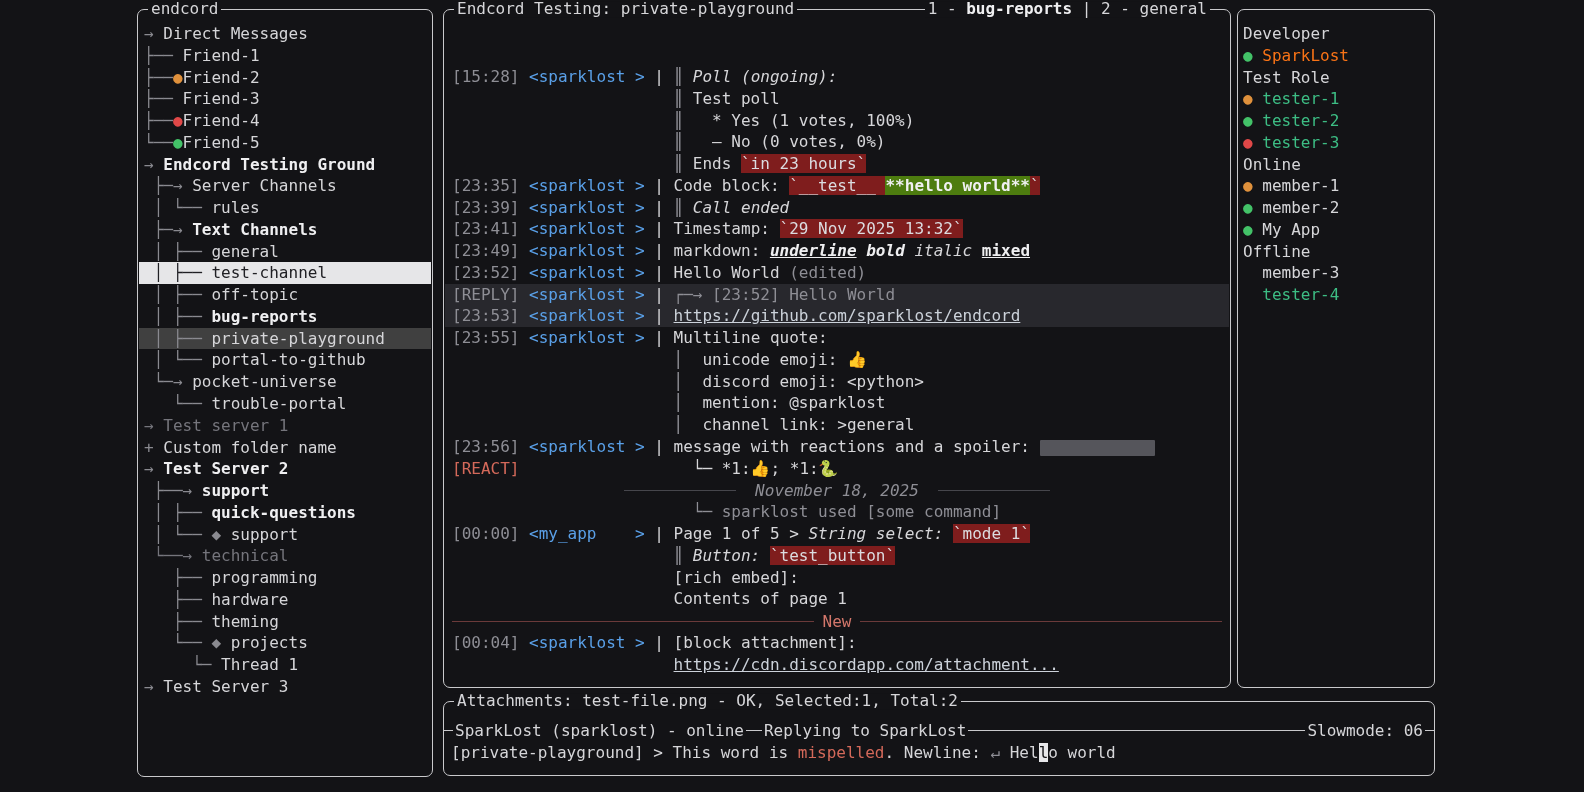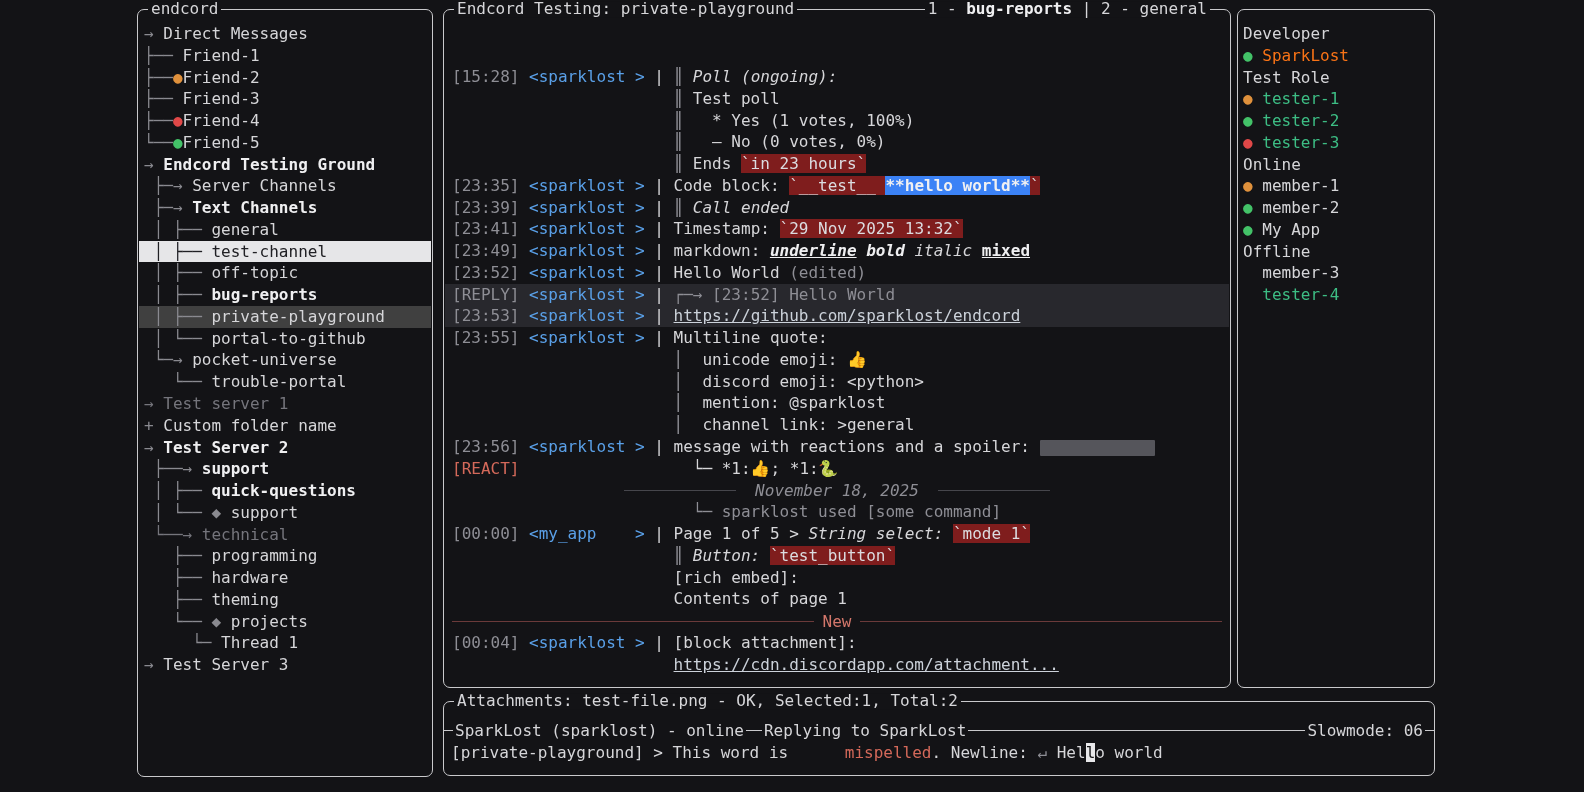--- a/index.html
+++ b/index.html
@@ -31,23 +31,23 @@
   #messages{position:absolute;left:1px;right:1px;top:56px;}
   .mline{padding-left:7px;}
   .mline.hl{background:#28282d;}
   .t{color:#8e8e95;} .rt{color:#d4695a;} .n{color:#5aa0e8;} .w{color:#d6d6d9;}
   .d{color:#8e8e95;} .q{color:#9a9aa1;}
   .i{font-style:italic;}
   .bi{font-weight:bold;font-style:italic;color:#efeff1;}
   .bu{font-weight:bold;text-decoration:underline;color:#efeff1;}
   .biu{font-weight:bold;font-style:italic;text-decoration:underline;color:#efeff1;}
   .c{background:#7f1d1d;color:#dcdce0;}
-  .cb{background:#3b82f6;font-weight:bold;color:#f0f0f2;}
+  .cb{background:#4d7c0f;font-weight:bold;color:#f0f0f2;}
   .l{text-decoration:underline;color:#ccd2da;}
-  .err{color:#d4695a;margin-left:47px;}
+  .err{color:#d4695a;}
   .cursor{background:#e8e8ea;color:#141416;}
   .pad23{display:inline-block;width:23ch;}
   .pad18{display:inline-block;width:18ch;}
   .sp{display:inline-block;width:12ch;height:16px;vertical-align:middle;background:#55555b;border-radius:1px;}
   .divider{height:21.77px;display:flex;align-items:center;padding:0 7px;gap:9px;}
   .divider .rule{height:1px;background:#46464c;flex:1;}
   .divider.date{justify-content:center;}
   .divider.date .rule{flex:0 0 112px;}
   .divider .dlabel{color:#8e8e95;font-style:italic;white-space:pre;}
   .divider.new .rule{background:#6b3a3a;}
@@ -73,20 +73,21 @@
   <span class="ptitle left">endcord</span>
   <div id="sidebar-tree">
       <div class="srow"><span class="tree">→ </span><span>Direct Messages</span></div>
       <div class="srow"><span class="tree">├── </span><span>Friend-1</span></div>
       <div class="srow"><span class="tree">├──</span><span class="dot-orange">●</span><span>Friend-2</span></div>
       <div class="srow"><span class="tree">├── </span><span>Friend-3</span></div>
       <div class="srow"><span class="tree">├──</span><span class="dot-red">●</span><span>Friend-4</span></div>
       <div class="srow"><span class="tree">└──</span><span class="dot-green">●</span><span>Friend-5</span></div>
       <div class="srow"><span class="tree">→ </span><span class="b">Endcord Testing Ground</span></div>
       <div class="srow"><span class="tree"> ├─→ </span><span>Server Channels</span></div>
+      <div class="srow"><span class="tree"> │ └── </span><span>rules</span></div>
       <div class="srow"><span class="tree"> ├─→ </span><span class="b">Text Channels</span></div>
       <div class="srow"><span class="tree"> │ ├── </span><span>general</span></div>
       <div class="srow selected"><span class="tree"> │ ├── </span><span>test-channel</span></div>
       <div class="srow"><span class="tree"> │ ├── </span><span>off-topic</span></div>
       <div class="srow"><span class="tree"> │ ├── </span><span class="b">bug-reports</span></div>
       <div class="srow active"><span class="tree"> │ ├── </span><span>private-playground</span></div>
       <div class="srow"><span class="tree"> │ └── </span><span>portal-to-github</span></div>
       <div class="srow"><span class="tree"> └─→ </span><span>pocket-universe</span></div>
       <div class="srow"><span class="tree">   └── </span><span>trouble-portal</span></div>
       <div class="srow dim"><span class="tree">→ </span><span class="dim">Test server 1</span></div>

